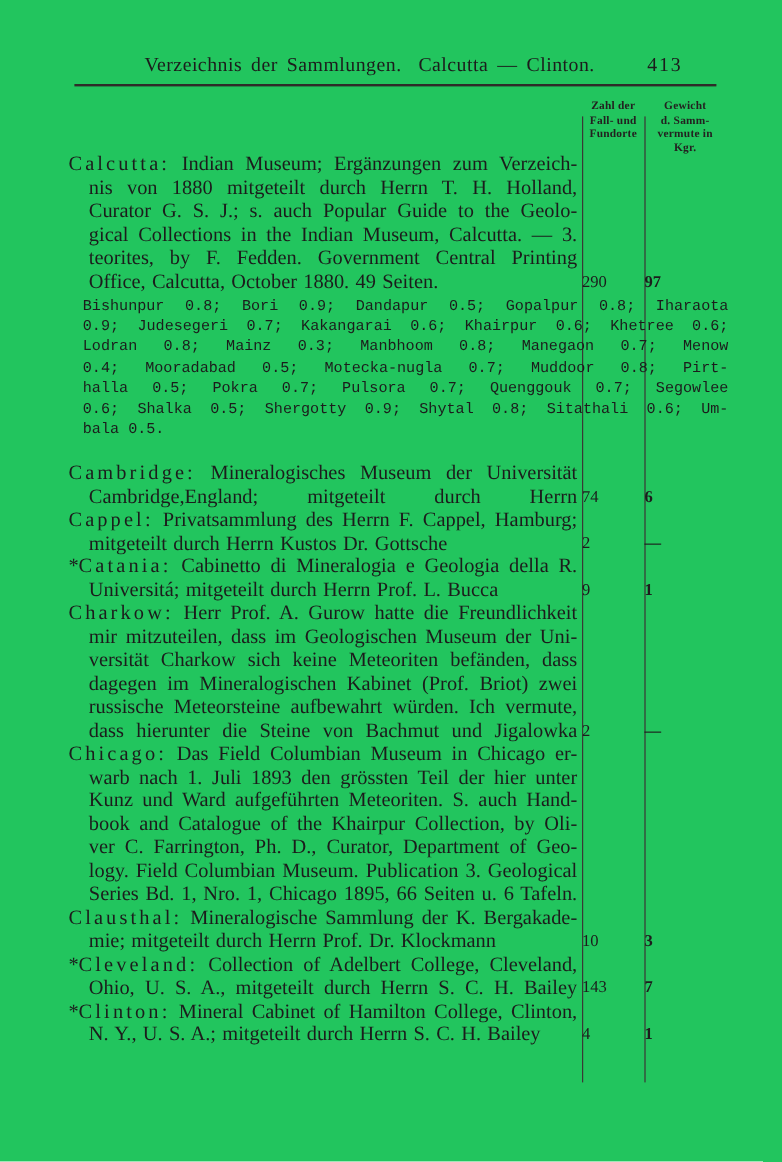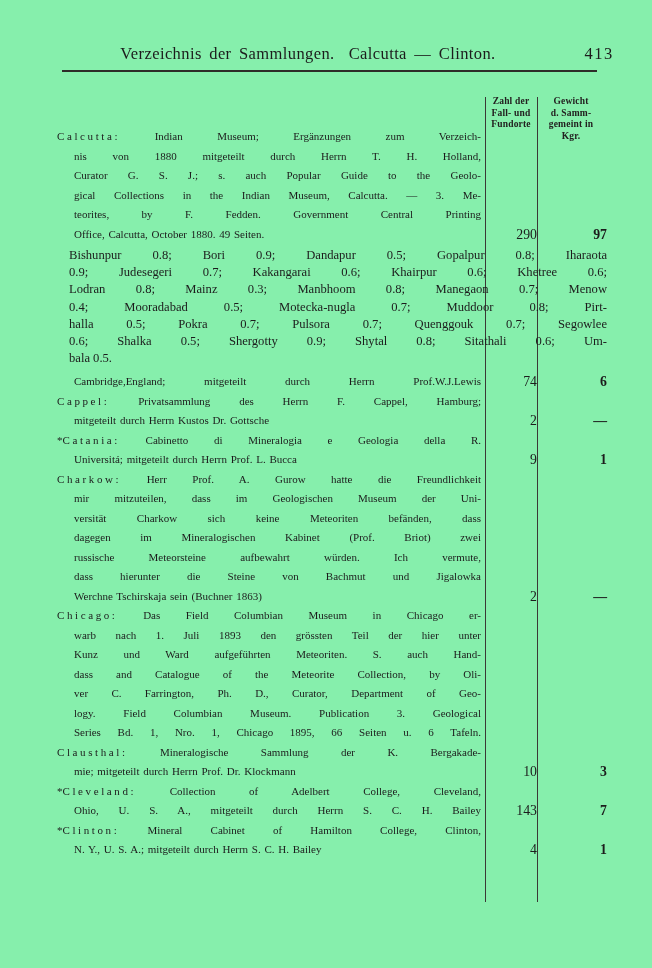--- a/index.html
+++ b/index.html
@@ -1,49 +1,49 @@
 <!DOCTYPE html>
 <html><head>
 <meta charset="utf-8">
 <style>
   html,body{margin:0;padding:0;background:#fdfcf9;}
   .page{
-    position:relative;width:652px;height:968px;background:#86efac;
+    position:relative;width:652px;height:968px;background:#22c55e;
     font-family:"Liberation Serif","DejaVu Serif",serif;color:#1c1c1c;overflow:hidden;
   }
   .running-head{
     position:absolute;top:44px;left:88px;width:440px;text-align:center;
     font-size:16.5px;letter-spacing:0.4px;word-spacing:3px;white-space:nowrap;
   }
   .running-head .t-left{margin-right:14px;}
   .page-number{
-    position:absolute;top:44px;left:573px;width:52px;text-align:center;
+    position:absolute;top:44px;left:528px;width:52px;text-align:center;
     font-size:16.5px;letter-spacing:1.5px;
   }
   .head-rule{position:absolute;top:70px;left:62px;width:535px;height:2px;background:#2e2c29;}
   .vrule{position:absolute;top:97px;height:805px;width:1px;background:#3a3835;}
   .v1{left:485px}.v2{left:537px}
   .colhead{
-    position:absolute;top:96px;font-size:9.5px;font-weight:bold;line-height:11.5px;
+    position:absolute;top:84px;font-size:9.5px;font-weight:bold;line-height:11.5px;
     text-align:center;letter-spacing:0.2px;color:#232120;
   }
   .ch1{left:486px;width:50px}
   .ch2{left:538px;width:66px}
   .entries{position:absolute;top:127px;left:57px;width:550px;}
   .entry-row{display:flex;}
   .entry-text{width:424px;margin-right:4px;}
-  .line{font-size:11px;line-height:19.5px;height:19.5px;overflow:hidden;word-spacing:1px;}
+  .line{font-size:17px;line-height:19.5px;height:19.5px;overflow:hidden;word-spacing:1px;}
   .justify{text-align:justify;text-align-last:justify;}
   .cont{padding-left:17px;}
   .head{letter-spacing:2.6px;}
   .star{letter-spacing:0;}
-  .numcell{align-self:flex-end;text-align:right;font-size:13.8px;line-height:19.5px;height:19.5px;}
+  .numcell{align-self:flex-end;text-align:left;font-size:13.8px;line-height:19.5px;height:19.5px;}
   .c1{width:52px;}
   .c2{width:70px;font-weight:bold;}
-  .small{margin:3px 0 5px 0;}
+  .small{margin:3px 0 17px 0;font-family:Liberation Mono, monospace;}
   .sline{font-size:12.6px;line-height:17.2px;height:17.2px;padding-left:12px;overflow:hidden;}
   .sline.justify{text-align:justify;text-align-last:justify;}
 </style>
 </head>
 <body>
 
 <div class="page">
 
   <div class="running-head">
     <span class="t-left">Verzeichnis der Sammlungen.</span><span>Calcutta — Clinton.</span>
@@ -55,21 +55,21 @@
   <div class="vrule v2"></div>
 
   <div class="colhead ch1">
     <div>Zahl der</div>
     <div>Fall- und</div>
     <div>Fundorte</div>
   </div>
   <div class="colhead ch2">
     <div>Gewicht</div>
     <div>d. Samm-</div>
-    <div>gemeint in</div>
+    <div>vermute in</div>
     <div>Kgr.</div>
   </div>
 
   <div class="entries" id="entries">
       <div class="entry">
         <div class="entry-row">
           <div class="entry-text">
             <div class="line justify"><span class="head">Calcutta:</span> <span>Indian Museum;  Ergänzungen zum Verzeich-</span></div>
             <div class="line cont justify">nis von 1880 mitgeteilt durch Herrn T. H. Holland,</div>
             <div class="line cont justify">Curator G. S. J.;  s. auch  Popular Guide to the Geolo-</div>
@@ -86,20 +86,21 @@
           <div class="sline justify">Lodran 0.8; Mainz 0.3; Manbhoom 0.8; Manegaon 0.7; Menow</div>
           <div class="sline justify">0.4; Mooradabad 0.5; Motecka-nugla 0.7; Muddoor 0.8; Pirt-</div>
           <div class="sline justify">halla 0.5; Pokra 0.7; Pulsora 0.7; Quenggouk 0.7; Segowlee</div>
           <div class="sline justify">0.6; Shalka 0.5; Shergotty 0.9; Shytal 0.8; Sitathali 0.6; Um-</div>
           <div class="sline">bala 0.5.</div>
         </div>
       </div>
       <div class="entry">
         <div class="entry-row">
           <div class="entry-text">
+            <div class="line justify"><span class="head">Cambridge:</span> <span>Mineralogisches Museum der Universität</span></div>
             <div class="line cont justify">Cambridge,England; mitgeteilt durch Herrn Prof.W.J.Lewis</div>
           </div>
           <div class="numcell c1">74</div>
           <div class="numcell c2">6</div>
         </div>
       </div>
       <div class="entry">
         <div class="entry-row">
           <div class="entry-text">
             <div class="line justify"><span class="head">Cappel:</span> <span>Privatsammlung des Herrn F. Cappel, Hamburg;</span></div>
@@ -121,33 +122,32 @@
       </div>
       <div class="entry">
         <div class="entry-row">
           <div class="entry-text">
             <div class="line justify"><span class="head">Charkow:</span> <span>Herr Prof. A. Gurow hatte die Freundlichkeit</span></div>
             <div class="line cont justify">mir mitzuteilen, dass im Geologischen Museum der Uni-</div>
             <div class="line cont justify">versität Charkow sich keine Meteoriten befänden, dass</div>
             <div class="line cont justify">dagegen im Mineralogischen Kabinet (Prof. Briot) zwei</div>
             <div class="line cont justify">russische Meteorsteine aufbewahrt würden. Ich vermute,</div>
             <div class="line cont justify">dass hierunter die Steine von Bachmut und Jigalowka</div>
-            <div class="line cont">Werchne Tschirskaja sein (Buchner 1863)</div>
           </div>
           <div class="numcell c1">2</div>
           <div class="numcell c2">—</div>
         </div>
       </div>
       <div class="entry">
         <div class="entry-row">
           <div class="entry-text">
             <div class="line justify"><span class="head">Chicago:</span> <span>Das Field Columbian Museum in Chicago er-</span></div>
             <div class="line cont justify">warb nach 1. Juli 1893 den grössten Teil der hier unter</div>
             <div class="line cont justify">Kunz und Ward aufgeführten Meteoriten. S. auch Hand-</div>
-            <div class="line cont justify">dass and Catalogue of the Meteorite Collection, by Oli-</div>
+            <div class="line cont justify">book and Catalogue of the Khairpur Collection, by Oli-</div>
             <div class="line cont justify">ver C. Farrington, Ph. D., Curator, Department of Geo-</div>
             <div class="line cont justify">logy. Field Columbian Museum. Publication 3. Geological</div>
             <div class="line cont justify">Series Bd. 1, Nro. 1, Chicago 1895, 66 Seiten u. 6 Tafeln.</div>
           </div>
           <div class="numcell c1"></div>
           <div class="numcell c2"></div>
         </div>
       </div>
       <div class="entry">
         <div class="entry-row">

